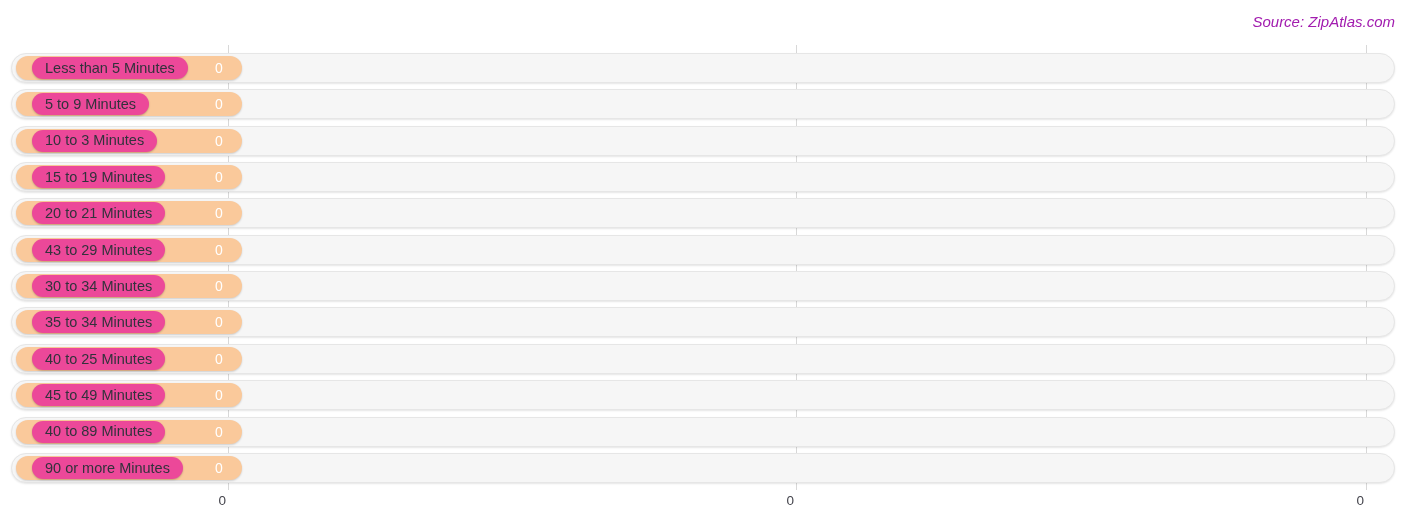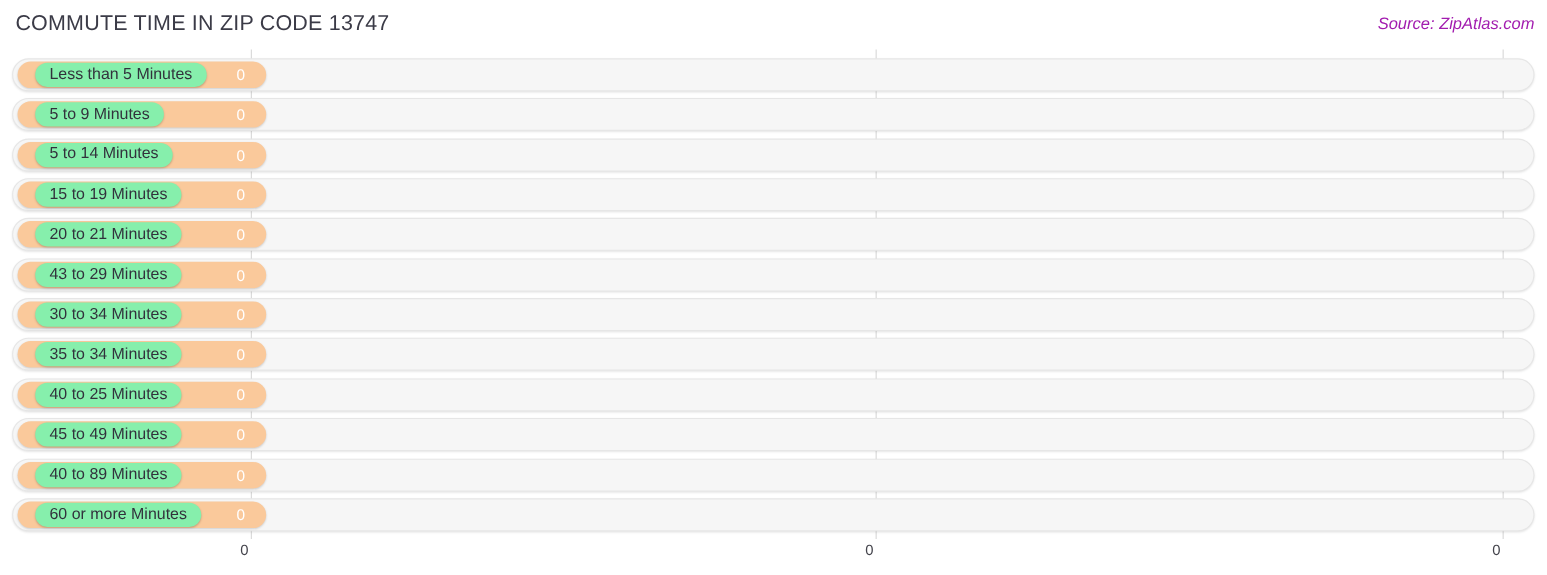--- a/index.html
+++ b/index.html
@@ -103,21 +103,21 @@
     border-radius: 12px;
     box-shadow: 0 1px 2px rgba(0,0,0,0.16);
   }
 
   
   .label-plate {
     position: absolute;
     left: 21px;
     top: 4px;
     height: 22px;
-    background: #86efac;
+    background: #ec4899;
     border-radius: 11px;
     box-shadow: 0 1px 2px rgba(0,0,0,0.22);
     display: flex;
     align-items: center;
     padding: 0 13px 0 13px;
     box-sizing: border-box;
     white-space: nowrap;
   }
   .label-text {
     font-size: 14.5px;
@@ -151,21 +151,20 @@
     color: #44444c;
     transform: translateX(-100%);
     padding-right: 6px;
     white-space: nowrap;
   }
 </style>
 </head>
 <body>
 
 <div class="header">
-  <div class="chart-title">COMMUTE TIME IN ZIP CODE 13747</div>
   <div class="source-label">Source: ZipAtlas.com</div>
 </div>
 
 <div class="plot">
 
   <div class="gridlines">
       <div class="gridline" style="left: 228px;"></div>
       <div class="gridline" style="left: 796px;"></div>
       <div class="gridline" style="left: 1366px;"></div>
     </div>
@@ -184,21 +183,21 @@
         <div class="bar" style="width: 226px;"></div>
         <div class="label-plate">
           <span class="label-text">5 to 9 Minutes</span>
         </div>
         <div class="bar-value" style="left: 204px;">0</div>
       </div>
       <div class="row" style="top: 80.7px;">
         <div class="track"></div>
         <div class="bar" style="width: 226px;"></div>
         <div class="label-plate">
-          <span class="label-text">5 to 14 Minutes</span>
+          <span class="label-text">10 to 3 Minutes</span>
         </div>
         <div class="bar-value" style="left: 204px;">0</div>
       </div>
       <div class="row" style="top: 117.05px;">
         <div class="track"></div>
         <div class="bar" style="width: 226px;"></div>
         <div class="label-plate">
           <span class="label-text">15 to 19 Minutes</span>
         </div>
         <div class="bar-value" style="left: 204px;">0</div>
@@ -256,21 +255,21 @@
         <div class="bar" style="width: 226px;"></div>
         <div class="label-plate">
           <span class="label-text">40 to 89 Minutes</span>
         </div>
         <div class="bar-value" style="left: 204px;">0</div>
       </div>
       <div class="row" style="top: 407.85px;">
         <div class="track"></div>
         <div class="bar" style="width: 226px;"></div>
         <div class="label-plate">
-          <span class="label-text">60 or more Minutes</span>
+          <span class="label-text">90 or more Minutes</span>
         </div>
         <div class="bar-value" style="left: 204px;">0</div>
       </div>
     </div>
 
   <div class="axis">
       <div class="tick-label" style="left: 232px;">0</div>
       <div class="tick-label" style="left: 800px;">0</div>
       <div class="tick-label" style="left: 1370px;">0</div>
     </div>

